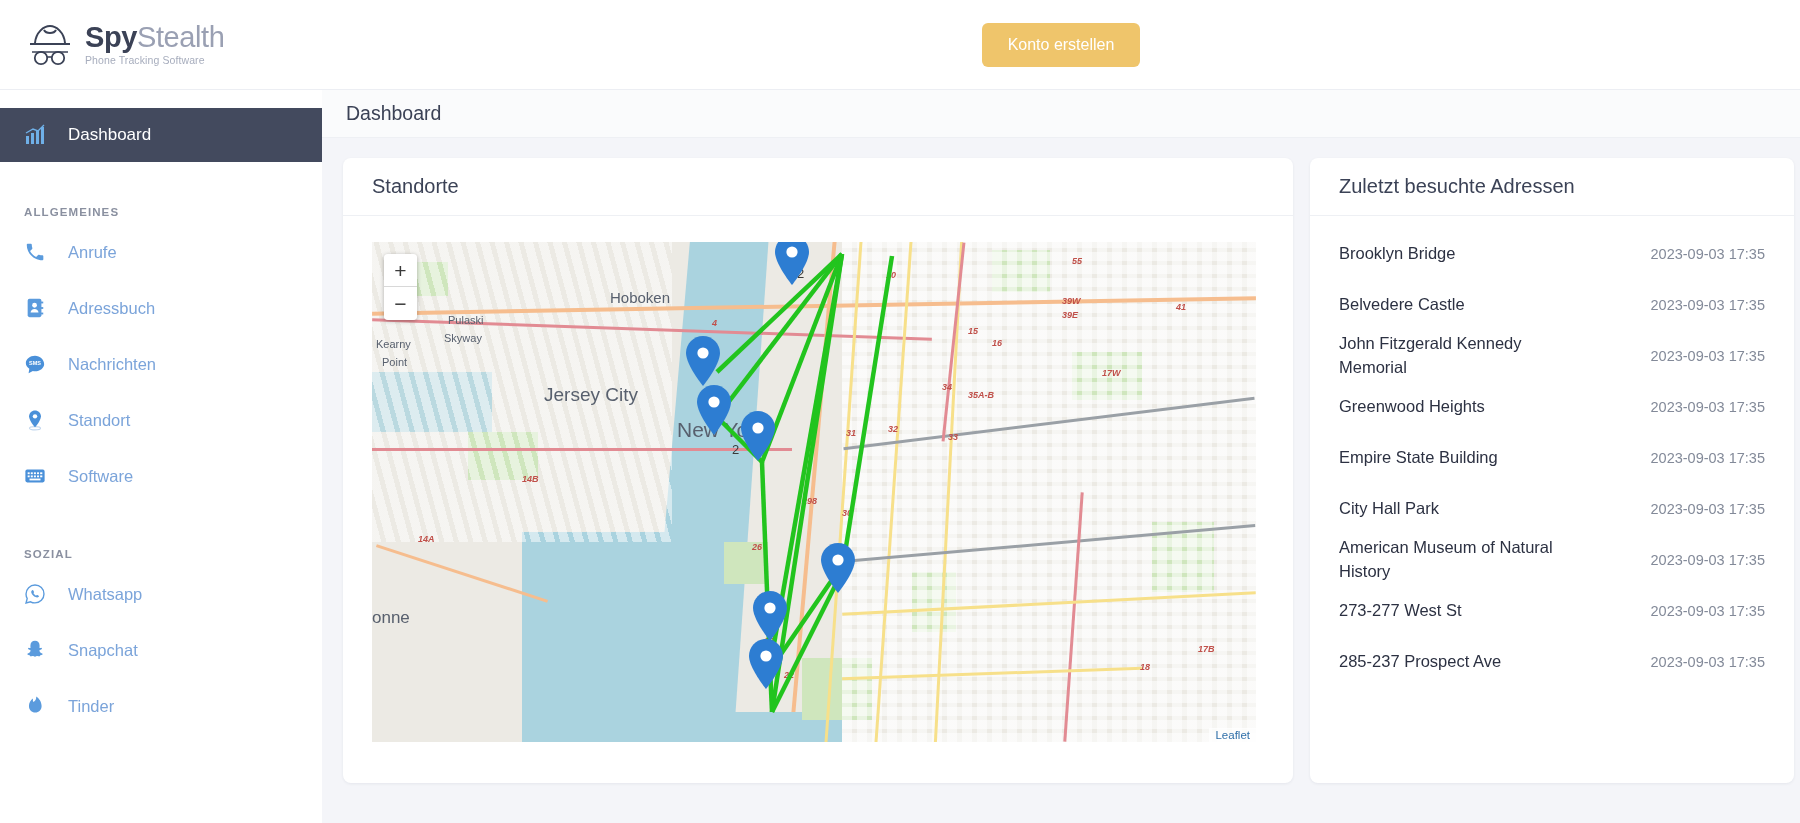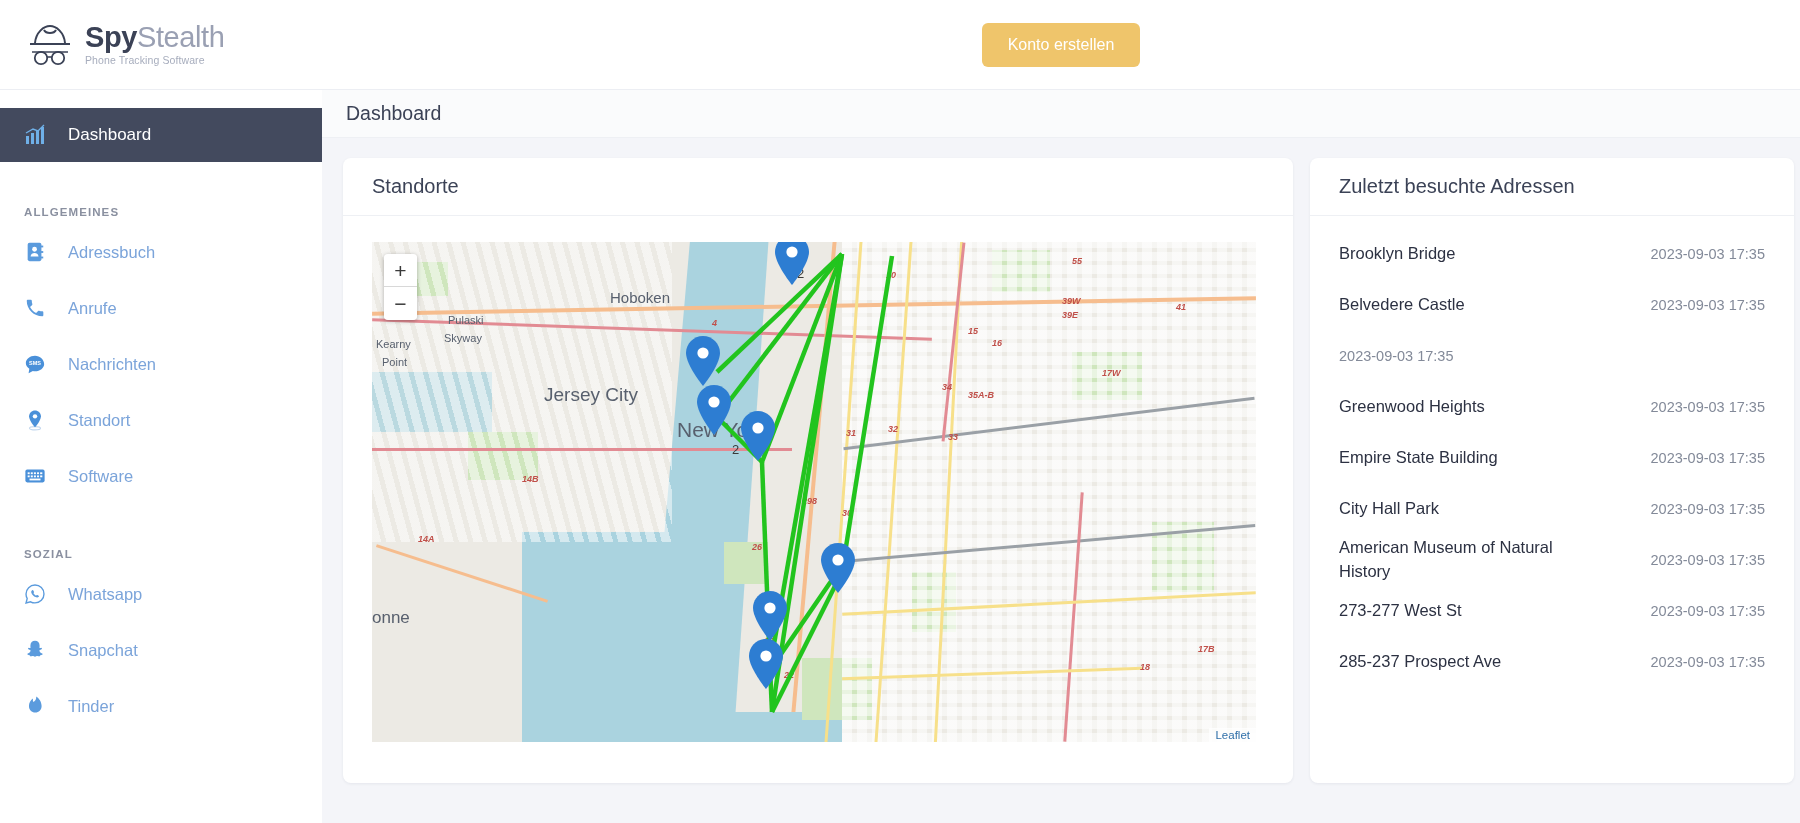--- a/index.html
+++ b/index.html
@@ -200,38 +200,38 @@
         </svg>
       </span>
       <span class="lbl">Dashboard</span>
     </div>
 
     <div class="sec-title">ALLGEMEINES</div>
 
     <a class="nav-item">
       <span class="ico">
         <svg class="ico" viewBox="0 0 24 24" fill="#5b9bdd">
+          <path d="M6.6 10.8c1.4 2.8 3.8 5.1 6.6 6.6l2.2-2.2c.3-.3.7-.4 1-.2 1.2.4 2.4.6 3.7.6.6 0 1 .4 1 1V20c0 .6-.4 1-1 1C10.6 21 3 13.4 3 4c0-.6.4-1 1-1h3.5c.6 0 1 .4 1 1 0 1.3.2 2.5.6 3.7.1.4 0 .8-.2 1l-2.3 2.1z"></path>
+        </svg>
+      </span>
+      <span class="lbl">Anrufe</span>
+    </a>
+
+    <a class="nav-item">
+      <span class="ico">
+        <svg class="ico" viewBox="0 0 24 24" fill="#5b9bdd">
           <rect x="4" y="2" width="15" height="20" rx="2"></rect>
           <rect x="18" y="5" width="3" height="2" fill="#5b9bdd"></rect>
           <rect x="18" y="11" width="3" height="2" fill="#5b9bdd"></rect>
           <rect x="18" y="17" width="3" height="2" fill="#5b9bdd"></rect>
           <circle cx="11.5" cy="9" r="2.6" fill="#fff"></circle>
           <path d="M7.2 17c0-2.4 1.9-4 4.3-4s4.3 1.6 4.3 4z" fill="#fff"></path>
         </svg>
       </span>
       <span class="lbl">Adressbuch</span>
-    </a>
-
-    <a class="nav-item">
-      <span class="ico">
-        <svg class="ico" viewBox="0 0 24 24" fill="#5b9bdd">
-          <path d="M6.6 10.8c1.4 2.8 3.8 5.1 6.6 6.6l2.2-2.2c.3-.3.7-.4 1-.2 1.2.4 2.4.6 3.7.6.6 0 1 .4 1 1V20c0 .6-.4 1-1 1C10.6 21 3 13.4 3 4c0-.6.4-1 1-1h3.5c.6 0 1 .4 1 1 0 1.3.2 2.5.6 3.7.1.4 0 .8-.2 1l-2.3 2.1z"></path>
-        </svg>
-      </span>
-      <span class="lbl">Anrufe</span>
     </a>
 
     <a class="nav-item">
       <span class="ico">
         <svg class="ico" viewBox="0 0 24 24">
           <path d="M12 3C6.5 3 2 6.6 2 11c0 2.5 1.5 4.8 3.8 6.2L5 22l4.7-2.3c.7.1 1.5.2 2.3.2 5.5 0 10-3.6 10-8s-4.5-8.9-10-8.9z" fill="#4a90d9"></path>
           <text x="12" y="13" font-size="6" fill="#ffffff" text-anchor="middle" font-family="Liberation Sans, sans-serif" font-weight="bold">SMS</text>
         </svg>
       </span>
       <span class="lbl">Nachrichten</span>
@@ -475,20 +475,21 @@
         <div class="addr-list">
           <div class="addr-row">
             <div class="addr-name">Brooklyn Bridge</div>
             <div class="addr-time">2023-09-03 17:35</div>
           </div>
           <div class="addr-row">
             <div class="addr-name">Belvedere Castle</div>
             <div class="addr-time">2023-09-03 17:35</div>
           </div>
           <div class="addr-row">
+            <div class="addr-name">John Fitzgerald Kennedy Memorial</div>
             <div class="addr-time">2023-09-03 17:35</div>
           </div>
           <div class="addr-row">
             <div class="addr-name">Greenwood Heights</div>
             <div class="addr-time">2023-09-03 17:35</div>
           </div>
           <div class="addr-row">
             <div class="addr-name">Empire State Building</div>
             <div class="addr-time">2023-09-03 17:35</div>
           </div>

